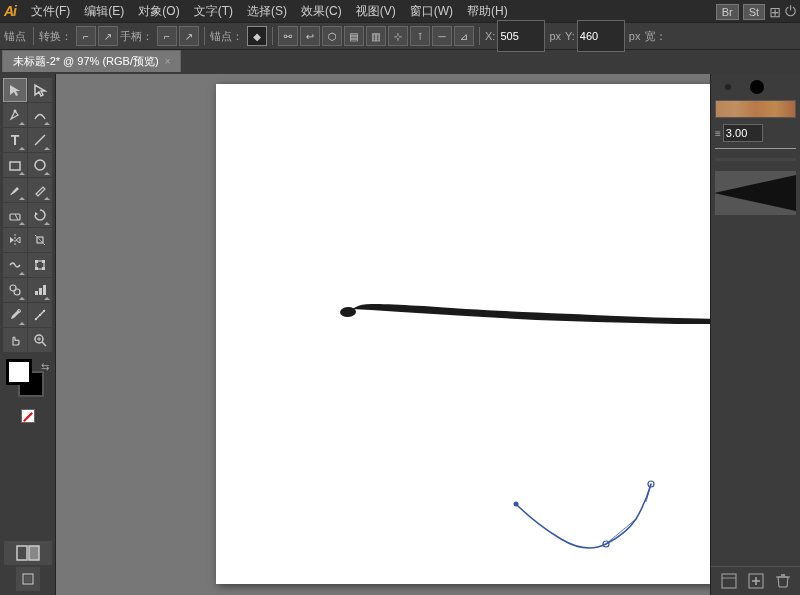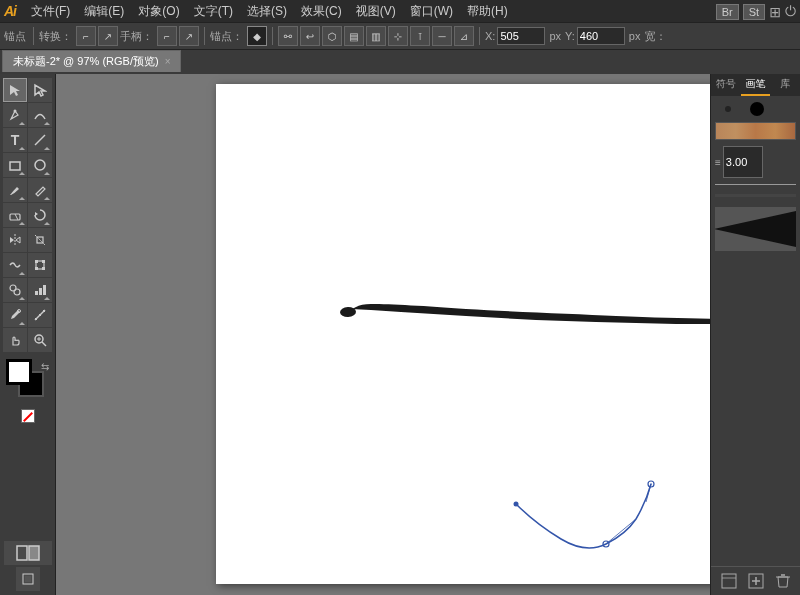--- a/index.html
+++ b/index.html
@@ -84,21 +84,21 @@
     .toolbar-icon-btn.active-dark {
       background: #222;
       border-color: #888;
     }
     .toolbar-input {
       background: #2a2a2a;
       border: 1px solid #666;
       color: #fff;
       font-size: 11px;
       width: 48px;
-      height: 18px;
+      height: 32px;
       padding: 0 2px;
     }
     .toolbar-coord-label {
       color: #aaa;
       font-size: 11px;
     }
 
     
     #tab-bar {
       width: 100%;
@@ -262,21 +262,21 @@
       align-items: center;
       gap: 2px;
       width: 100%;
     }
     .brush-size-input {
       background: #2a2a2a;
       border: 1px solid #666;
       color: #fff;
       font-size: 11px;
       width: 40px;
-      height: 32px;
+      height: 18px;
       padding: 0 2px;
     }
     .rpanel-bottom-icons {
       margin-top: auto;
       display: flex;
       align-items: center;
       justify-content: space-around;
       width: 100%;
       padding: 4px;
       border-top: 1px solid #555;
@@ -568,25 +568,20 @@
           <circle cx="300" cy="420" r="2.5" fill="#3355aa"></circle>
 
           <line x1="390" y1="460" x2="420" y2="435" stroke="#3355aa" stroke-width="0.8"></line>
           <line x1="435" y1="400" x2="430" y2="418" stroke="#3355aa" stroke-width="0.8"></line>
         </svg>
       </div>
     </div>
   </div>
 
   <div id="right-panel">
-    <div id="right-panel-tabs">
-      <div class="rpanel-tab">符号</div>
-      <div class="rpanel-tab active">画笔</div>
-      <div class="rpanel-tab">库</div>
-    </div>
     <div class="rpanel-content">
 
       <div class="brush-dots-row">
         <div class="brush-dot sm"></div>
         <div class="brush-dot md"></div>
         <div style="width:4px;height:4px;"></div>
       </div>
 
       <div style="width:100%;height:18px;background:linear-gradient(to right, #b8855a,#c09060,#b87848,#c08850,#a86840);border:1px solid #555;cursor:pointer;"></div>
 

